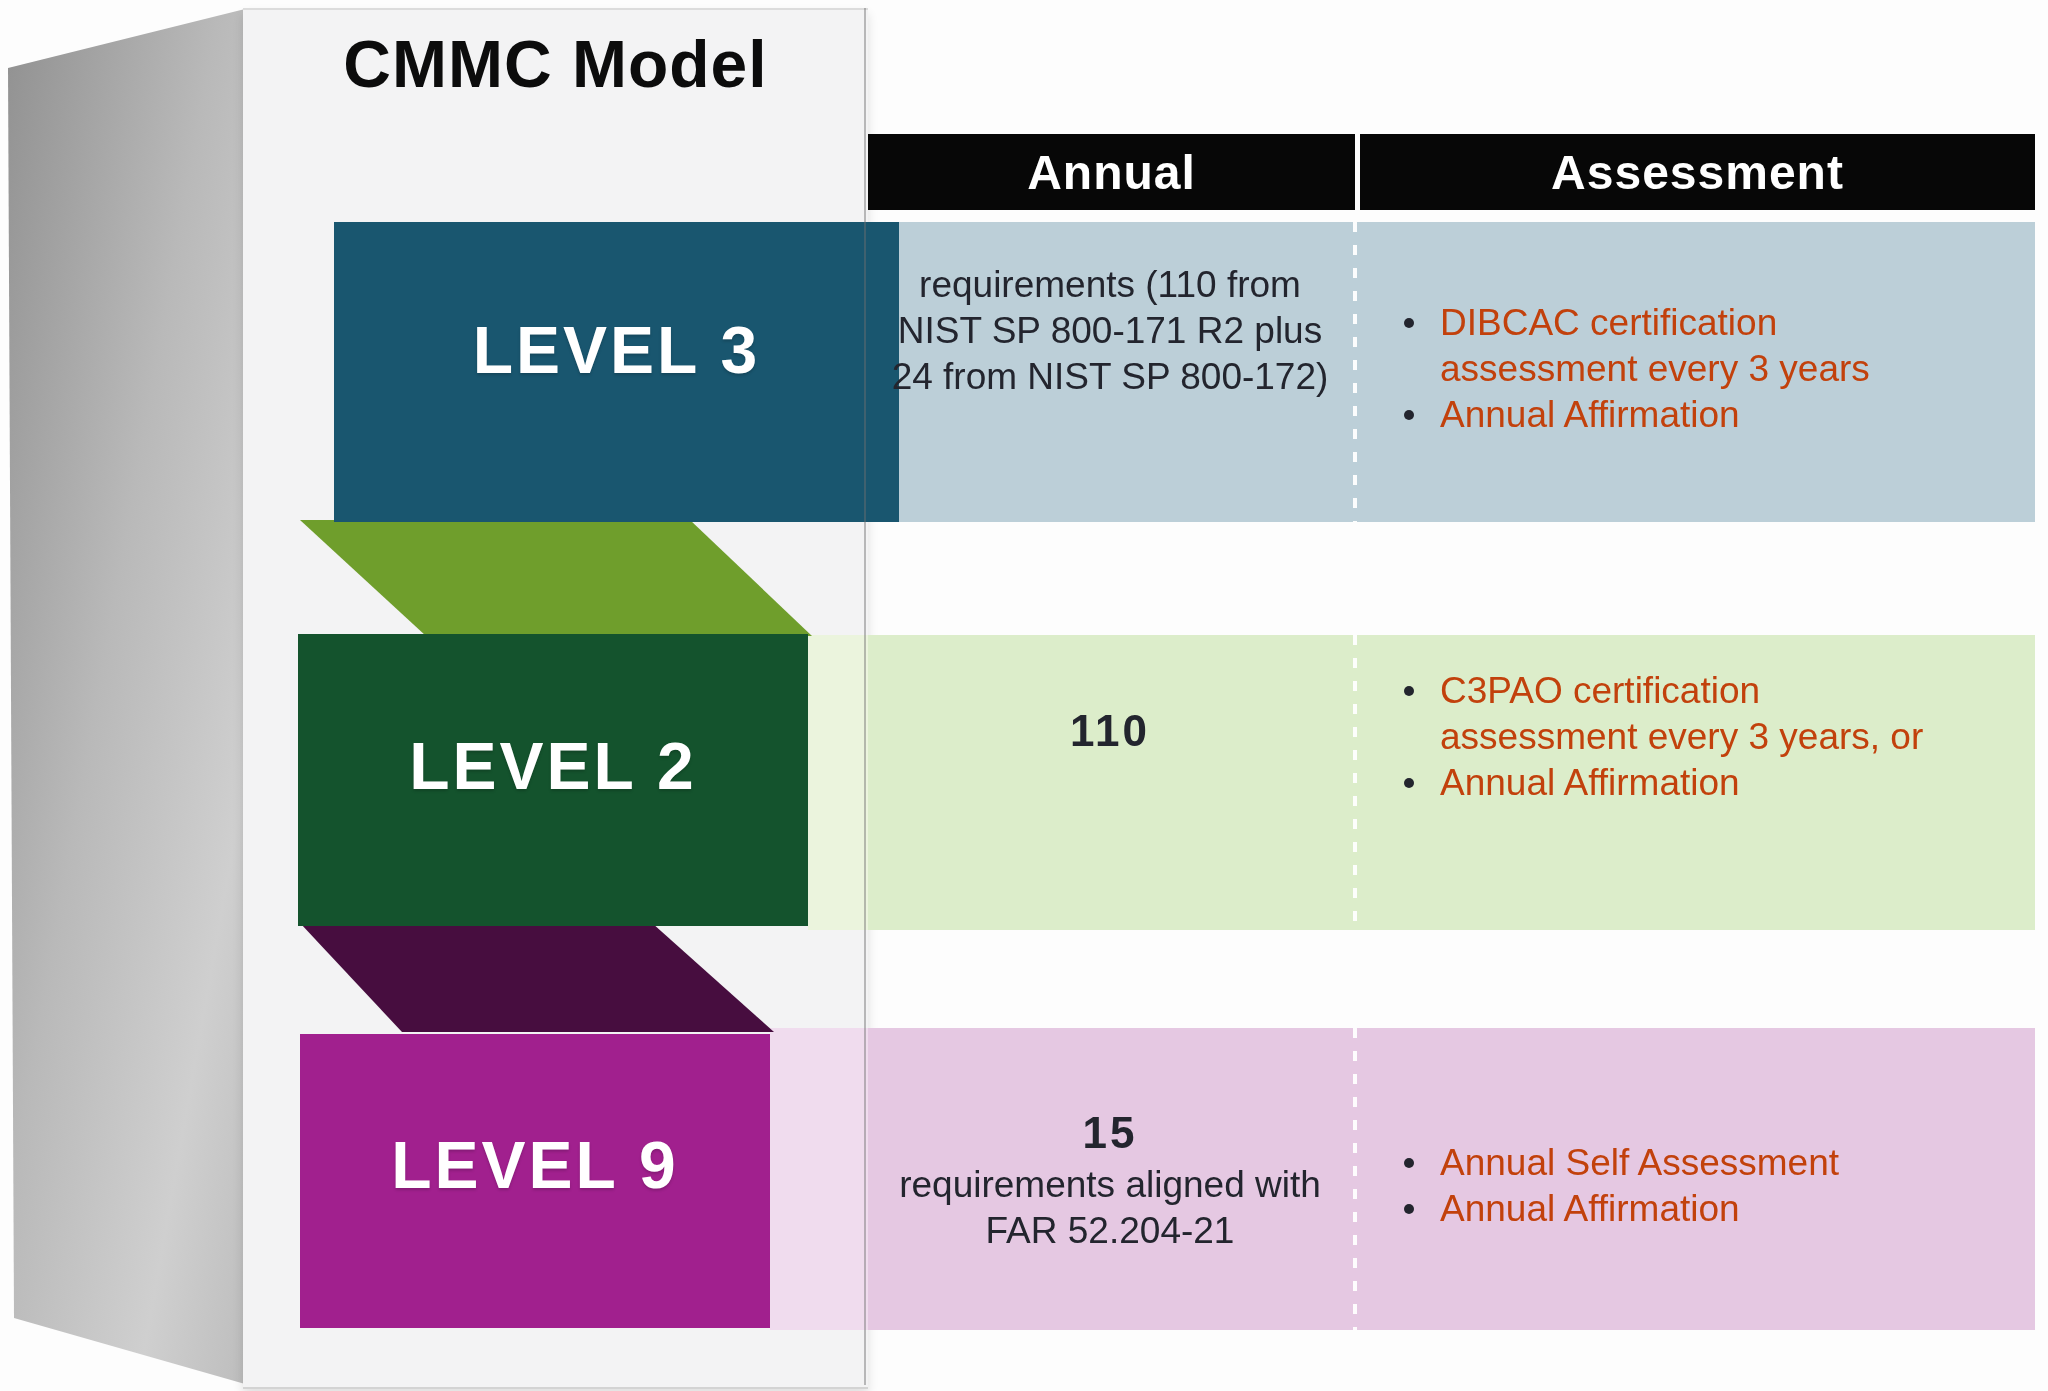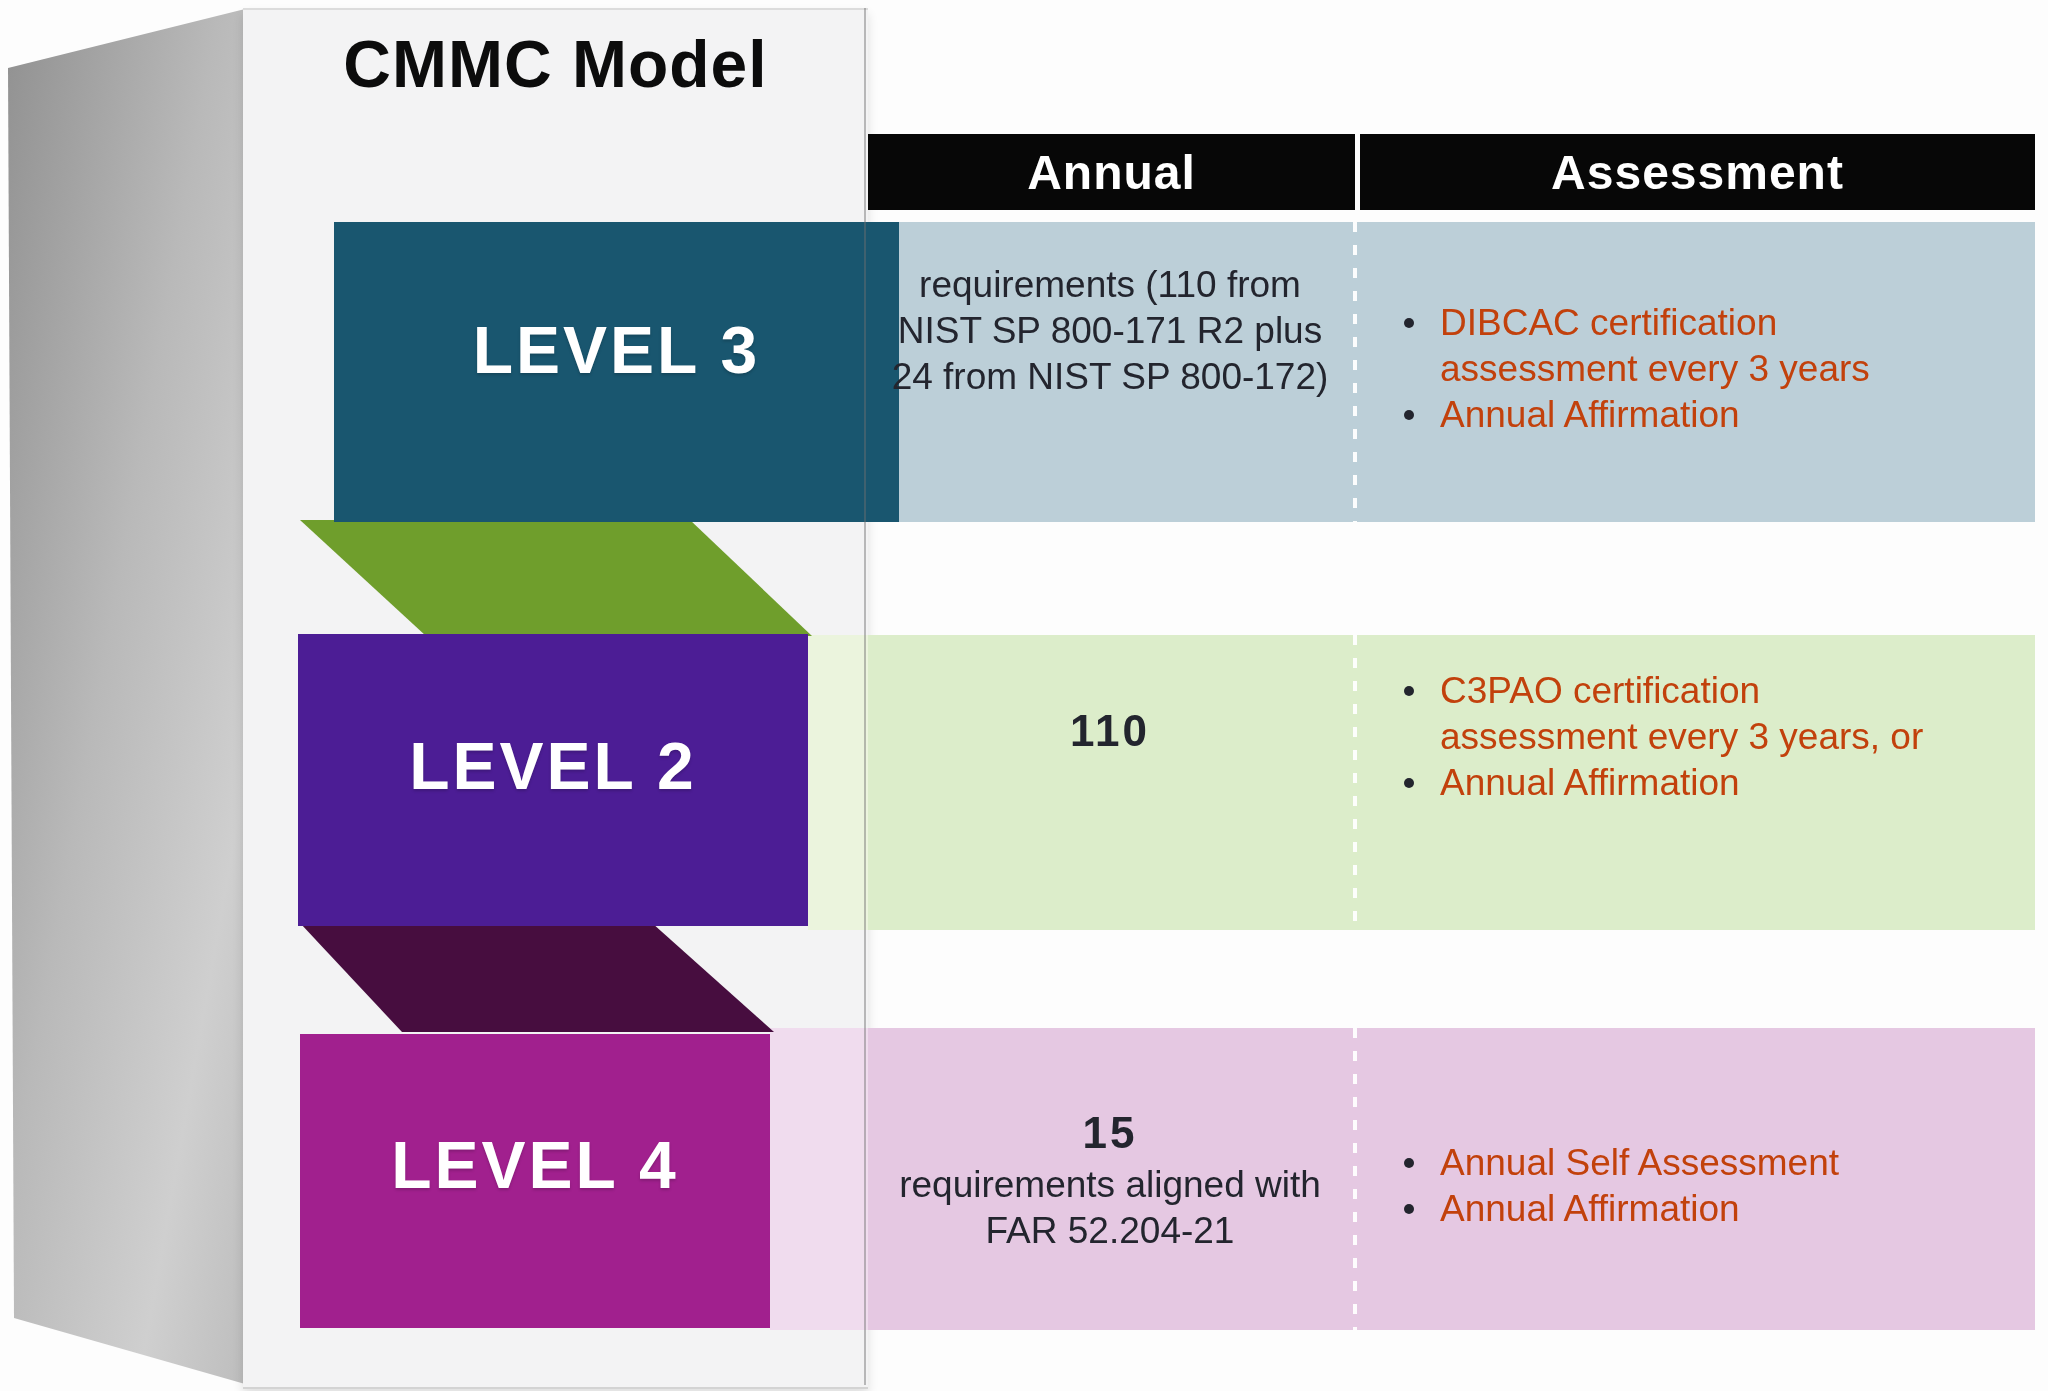--- a/index.html
+++ b/index.html
@@ -105,25 +105,25 @@
 <div class="abs sep" style="left:1353px;top:222px;height:300px;"></div>
 <div class="abs sep" style="left:1353px;top:635px;height:295px;"></div>
 <div class="abs sep" style="left:1353px;top:1028px;height:302px;"></div>
 
 <div class="abs fold fold-a" style="background: rgb(111, 158, 44);"></div>
 <div class="abs fold fold-b" style="background: rgb(71, 13, 63);"></div>
 
 <div class="abs bar bar-l3" style="background: rgb(25, 86, 111);">
   <span class="bar-label">LEVEL 3</span>
 </div>
-<div class="abs bar bar-l2" style="background: #4c1d95; text-align: right;">
+<div class="abs bar bar-l2" style="background: #14532d; text-align: right;">
   <span class="bar-label">LEVEL 2</span>
 </div>
 <div class="abs bar bar-l1" style="background: rgb(161, 32, 142);">
-  <span class="bar-label">LEVEL 4</span>
+  <span class="bar-label">LEVEL 9</span>
 </div>
 
 <div class="abs panel-edge"></div>
 
 <div class="abs model-cell m3">
   <span class="model-text">requirements (110 from NIST SP 800-171 R2 plus 24 from NIST SP 800-172)</span>
 </div>
 <div class="abs model-cell m2">
   <span class="model-num">110</span>
 </div>

